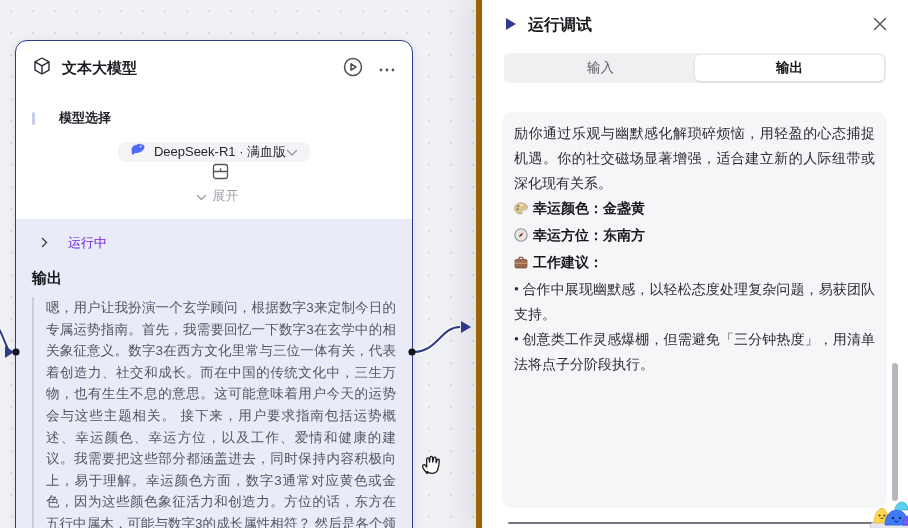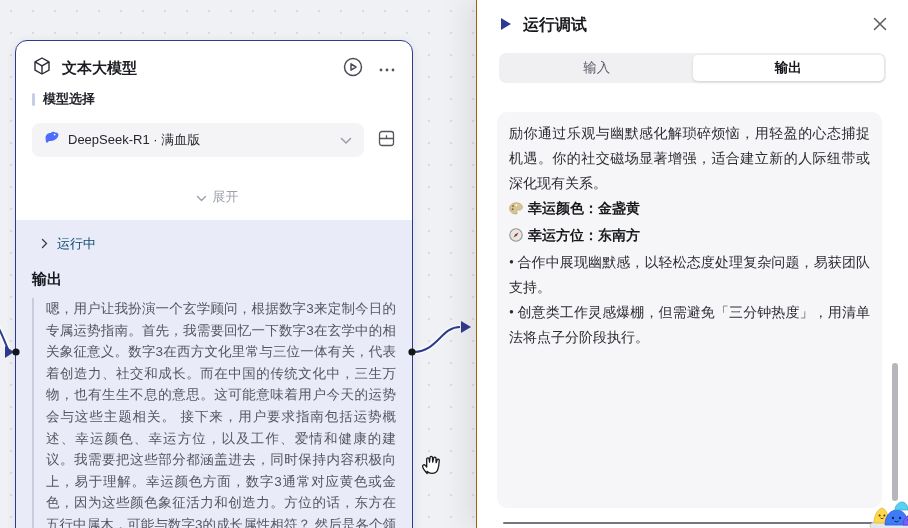--- a/index.html
+++ b/index.html
@@ -18,53 +18,53 @@
     position:absolute; left:15px; top:40px; width:398px; height:560px;
     background:#fff; border:1.6px solid #2e3b8c; border-radius:12px;
     box-shadow:0 2px 10px rgba(40,50,120,.10);
     display:flex; flex-direction:column; z-index:2; overflow:hidden;
   }
   .node-header{ display:flex; align-items:center; padding:15px 16px 0 16px;font-family:Liberation Mono, monospace; }
   .node-title{ font-size:15px; font-weight:bold; margin-left:10px; flex:1; color:#1c1d22;}
   .icon-btn{ display:flex; align-items:center; justify-content:center; background:none; border:none; cursor:pointer; padding:0;}
   .node-header .icon-btn + .icon-btn{ margin-left:14px; }
 
-  .model-label-row{ margin:9px 16px 0; display:flex; align-items:center; }
+  .model-label-row{ margin:28px 16px 0; display:flex; align-items:center;gap:16px; }
   .label-bar{ width:3px; height:13px; background:#c7cce9; border-radius:2px; margin-right:8px; }
   .model-label{ font-size:13px; font-weight:bold; color:#22232a; }
 
-  .model-row{ margin:15px 16px 0; display:flex; align-items:center; }
+  .model-row{ margin:15px 16px 0; display:flex; align-items:center;flex-direction:column; }
   .model-select{
     flex:1; height:34px; background:#f4f4f6; border-radius:8px;
     display:flex; align-items:center; padding:0 12px; cursor:pointer;
   }
   .model-name{ font-size:13px; color:#26272e; margin-left:8px; }
   .model-select .chev{ margin-left:auto; }
   .config-btn{ margin-left:13px; }
 
-  .expand-row{ margin-top:31px; display:flex; align-items:center; justify-content:center;
+  .expand-row{ margin-top:3px; display:flex; align-items:center; justify-content:center;
     color:#9da1ad; font-size:13px; cursor:pointer; }
   .expand-row span{ margin-left:6px; }
 
   .node-section{ margin-top:14px; background:#e9ebf8; flex:1; padding:11px 16px 20px; }
-  .running-row{ display:flex; align-items:center; font-size:13px; color:#0c4a6e; padding:4px 0; cursor:pointer;}
+  .running-row{ display:flex; align-items:center; font-size:13px; color:#6d28d9; padding:4px 0; cursor:pointer;gap:11px;}
   .running-row span{ margin-left:9px; }
   .section-output-title{ font-size:15px; font-weight:bold; color:#17181d; margin:13px 0 9px; }
   .quote{
     border-left:2px solid #c9ccde; padding-left:12px;
     font-size:13.5px; line-height:21.6px; color:#54565f; text-align:justify;
   }
 
   
   .wires{ position:absolute; left:0; top:0; z-index:4; pointer-events:none; }
 
   
   .debug-panel{
     position:absolute; left:476px; top:0; width:432px; height:528px;
-    background:#fff; border-left:1px solid #a16207;
+    background:#fff; border-left:6px solid #a16207;
     box-shadow:-10px 0 26px rgba(30,35,60,.09); z-index:10;
   }
   .debug-header{ display:flex; align-items:center; padding:15px 20px 0 23px; }
   .debug-title{ font-size:16px; font-weight:bold; color:#17181c; margin-left:11px; flex:1; }
   .tabs{ margin:17px 22px 0; background:#f0f0f3; border-radius:7px; padding:2px; display:flex; height:30px; }
   .tab{ flex:1; display:flex; align-items:center; justify-content:center;
     font-size:13.5px; color:#5a5c64; border-radius:5px; cursor:pointer; border:none; background:none;}
   .tab.active{ background:#fff; color:#17181c; font-weight:bold; box-shadow:0 1px 3px rgba(20,22,40,.14); }
 
   .debug-content{
@@ -213,20 +213,25 @@
             <path d="M7 .8C3.4.8.6 3.3.6 6.4c0 3 2.8 5.6 6.4 5.6.8 0 1.3-.5 1.3-1.1 0-.9-.8-1-.8-1.8 0-.6.5-1 1.2-1h1.5c1.8 0 3.2-1.3 3.2-3C13.4 2.6 10.5.8 7 .8z" fill="#d9c493" stroke="#b09a5e" stroke-width=".6"></path>
             <circle cx="4" cy="4" r="1" fill="#8d7839"></circle>
             <circle cx="7.4" cy="3.2" r="1" fill="#fff"></circle>
             <circle cx="3.6" cy="7.3" r="1" fill="#6b6f3a"></circle>
           </svg></span><span>幸运颜色：金盏黄</span></p>
     <p class="out-h"><span class="emoji"><svg width="14" height="14" viewBox="0 0 14 14">
             <circle cx="7" cy="7" r="6.2" fill="#e8e6e1" stroke="#8f939c" stroke-width="1.1"></circle>
             <path d="M9.6 4.4 L7.8 7.8 L4.4 9.6 L6.2 6.2 Z" fill="#c0392b"></path>
             <circle cx="7" cy="7" r=".9" fill="#4a4e57"></circle>
           </svg></span><span>幸运方位：东南方</span></p>
+    <p class="out-h"><span class="emoji"><svg width="14" height="13" viewBox="0 0 14 13">
+            <rect x="1" y="3.4" width="12" height="8.6" rx="1.4" fill="#9c6b4f" stroke="#70452f" stroke-width=".7"></rect>
+            <path d="M5 3.2 V2.2 C5 1.6 5.5 1.2 6 1.2 H8 C8.5 1.2 9 1.6 9 2.2 V3.2" fill="none" stroke="#70452f" stroke-width="1.1"></path>
+            <rect x="1" y="6.6" width="12" height="1.2" fill="#c79a6b"></rect>
+          </svg></span><span>工作建议：</span></p>
     <p>• 合作中展现幽默感，以轻松态度处理复杂问题，易获团队支持。</p>
     <p>• 创意类工作灵感爆棚，但需避免「三分钟热度」，用清单法将点子分阶段执行。</p>
 
   </div>
 
   <div class="scrollbar-thumb"></div>
   <div class="bottom-divider"></div>
 
   <div class="mascot">
     <svg width="50" height="44" viewBox="0 0 50 44">

